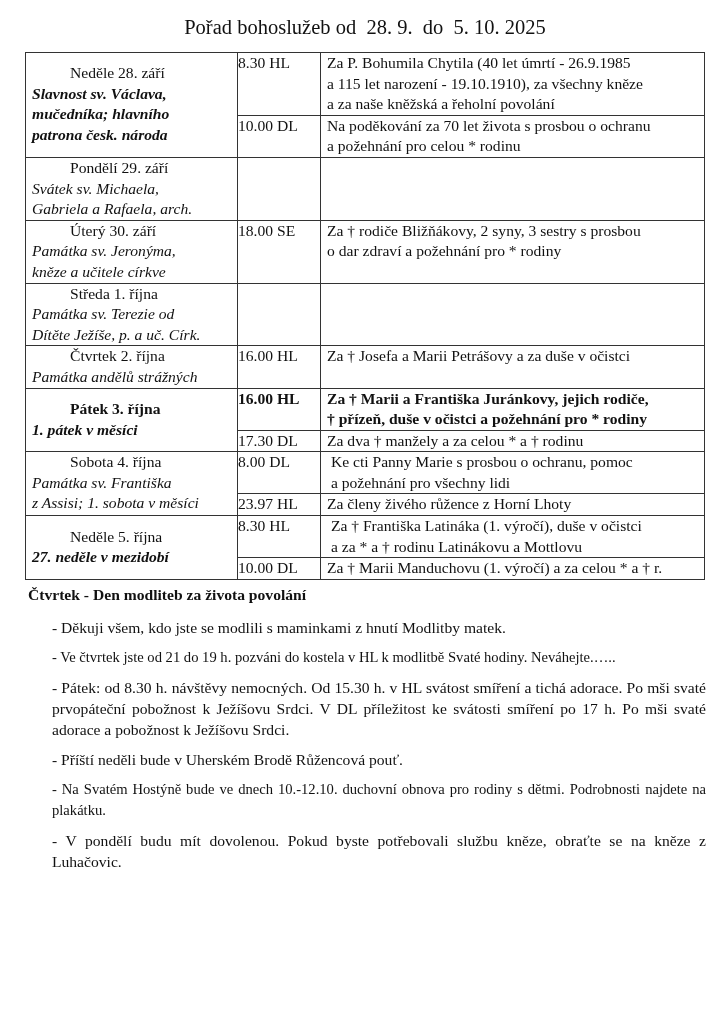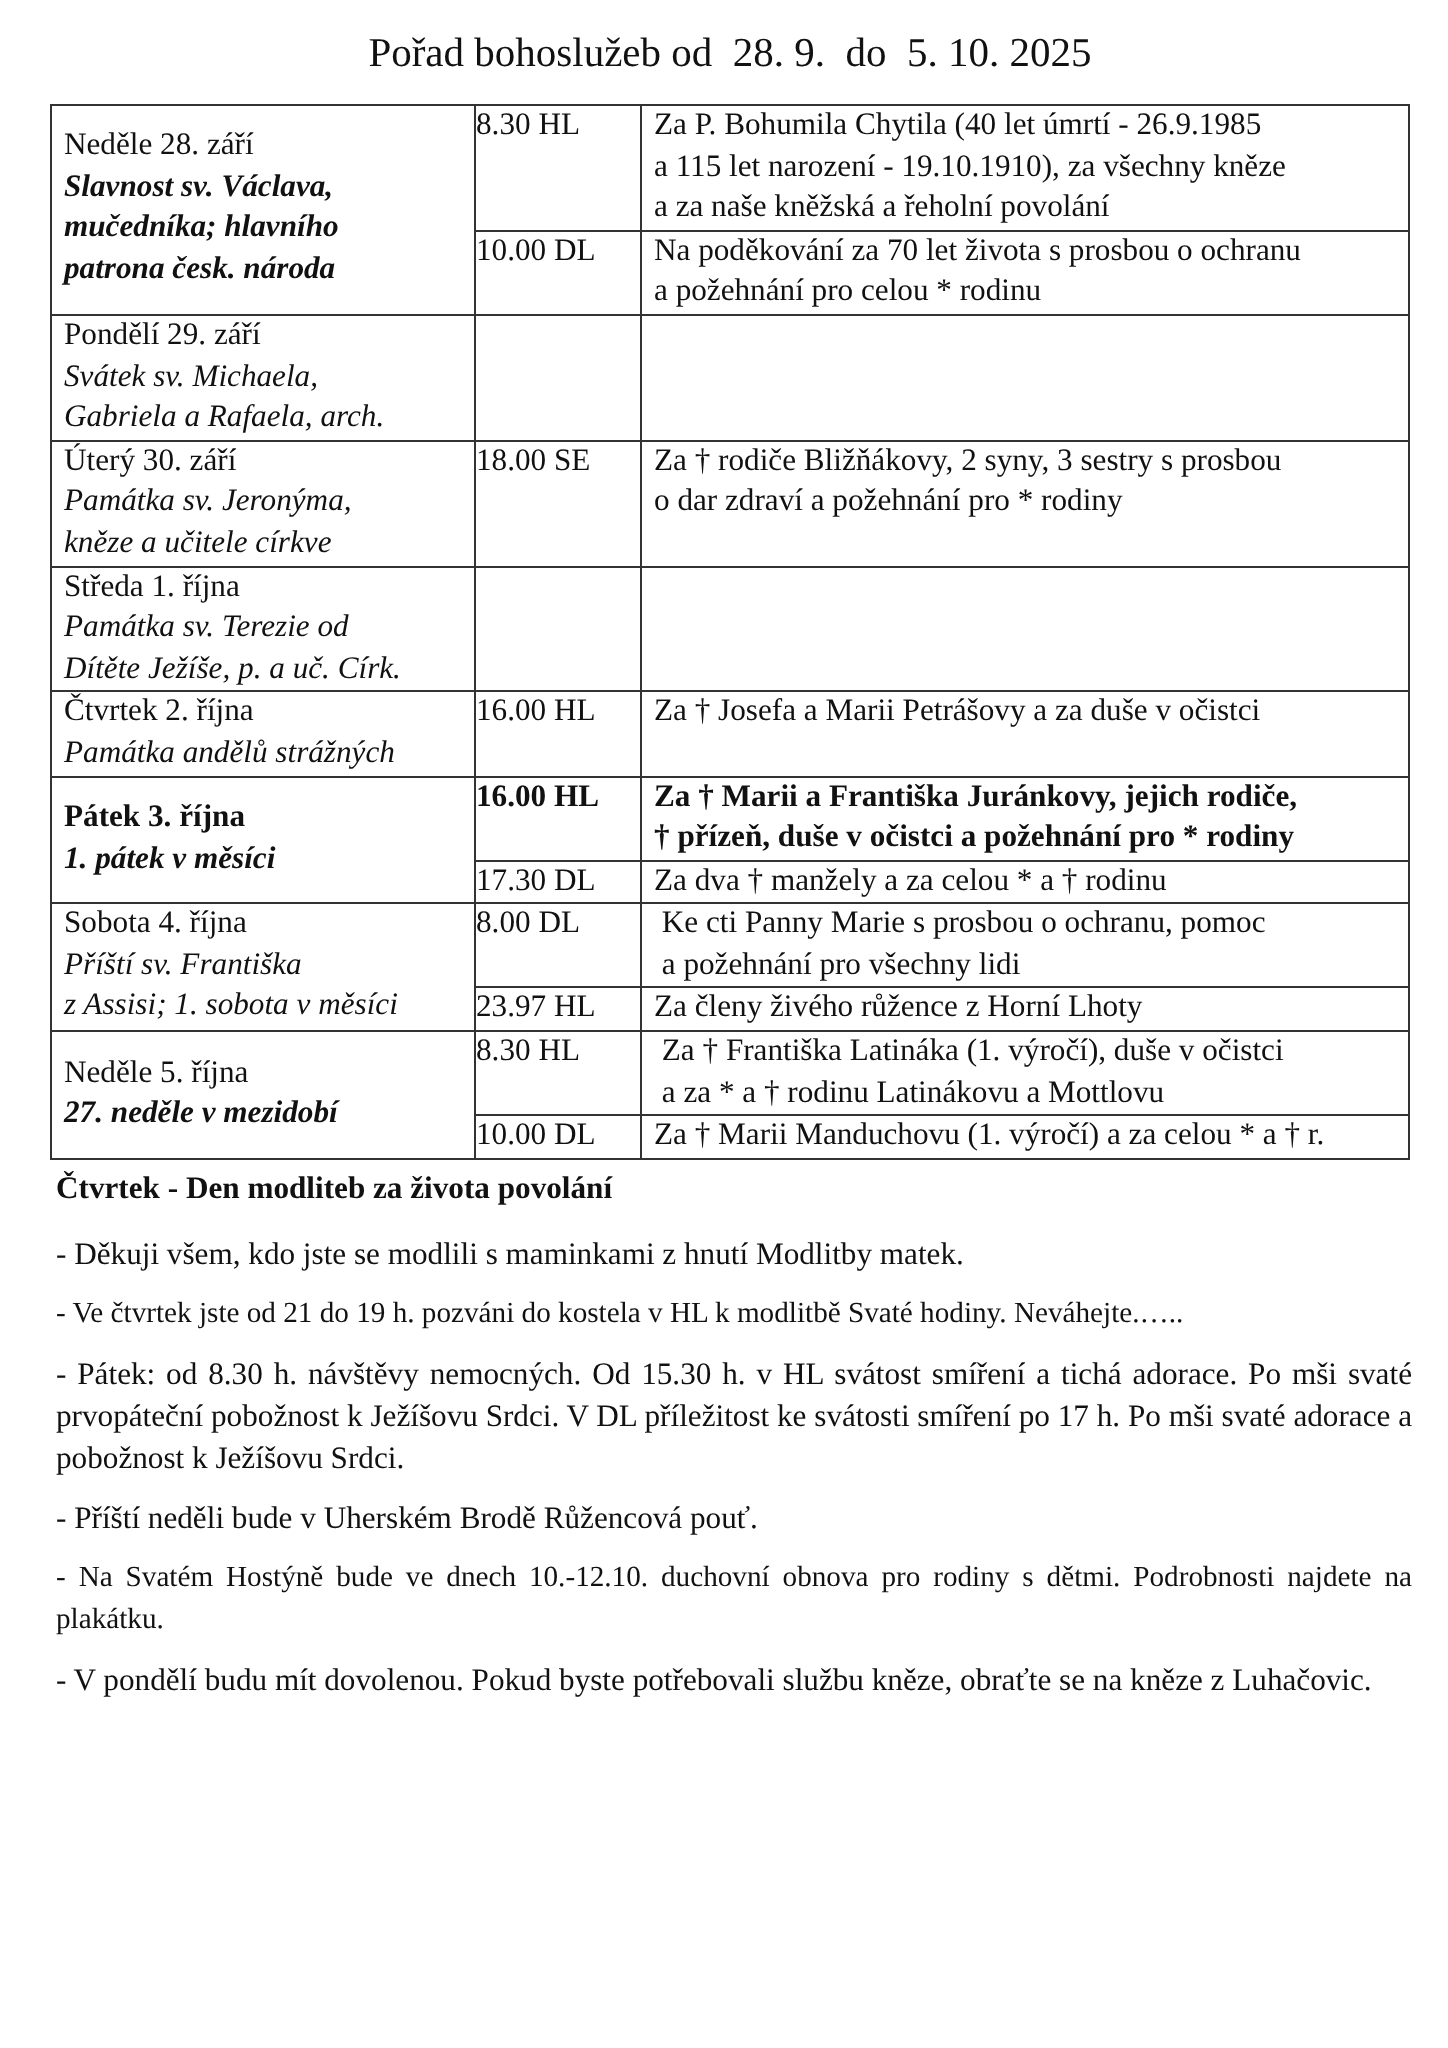--- a/index.html
+++ b/index.html
@@ -6,27 +6,27 @@
   body { width: 724px; height: 1024px; position: relative; overflow: hidden;
          font-family: "Liberation Serif", serif; color: #111; }
   .title { position: absolute; left: 0; width: 730px; top: 14px; text-align: center;
            font-size: 20.5px; line-height: 26px; white-space: pre; }
   table.sched { position: absolute; left: 25px; top: 52px; width: 680px;
                 border-collapse: collapse; font-size: 15.6px; line-height: 20.6px; }
   table.sched td { border: 1.3px solid #333; vertical-align: top; padding: 0; }
   td.day { width: 201px; padding: 0 4px 0 6px !important; }
   td.time { width: 78px; text-align: left; white-space: nowrap; padding: 0 4px 0 0 !important; }
   td.intent { padding: 0 4px 0 6px !important; }
-  .day-name { display: block; }
+  .day-name { display: block; margin-left: 38px; }
   .feast { display: block; font-style: italic; }
   .feast.bold { font-weight: bold; }
   .line { display: block; white-space: pre; }
   .notes { position: absolute; left: 28px; width: 678px; top: 585px; font-size: 15.6px; }
   .heading { font-weight: bold; line-height: 20px; display: block; }
-  .para { margin-top: 9px; line-height: 21px; text-align: justify; }
+  .para { margin-top: 9px; line-height: 21px; text-align: justify; margin-left: 24px; }
   .para.small { font-size: 14.6px; }
 </style>
 </head>
 <body>
 
 <div class="title">Pořad bohoslužeb od  28. 9.  do  5. 10. 2025</div>
 
 <table class="sched">
   <tbody id="sched-body">
       <tr style="height: 61px;">
@@ -103,21 +103,21 @@
       </tr>
       <tr style="height: 21px;">
         <td class="time">17.30 DL</td>
         <td class="intent">
           <span class="line">Za dva † manžely a za celou * a † rodinu</span>
         </td>
       </tr>
       <tr style="height: 42px;">
         <td class="day" rowspan="2">
           <span class="day-name">Sobota 4. října</span>
-          <span class="feast">Příští sv. Františka</span>
+          <span class="feast">Památka sv. Františka</span>
           <span class="feast">z Assisi; 1. sobota v měsíci</span>
         </td>
         <td class="time">8.00 DL</td>
         <td class="intent">
           <span class="line"> Ke cti Panny Marie s prosbou o ochranu, pomoc</span>
           <span class="line"> a požehnání pro všechny lidi</span>
         </td>
       </tr>
       <tr style="height: 21px;">
         <td class="time">23.97 HL</td>

